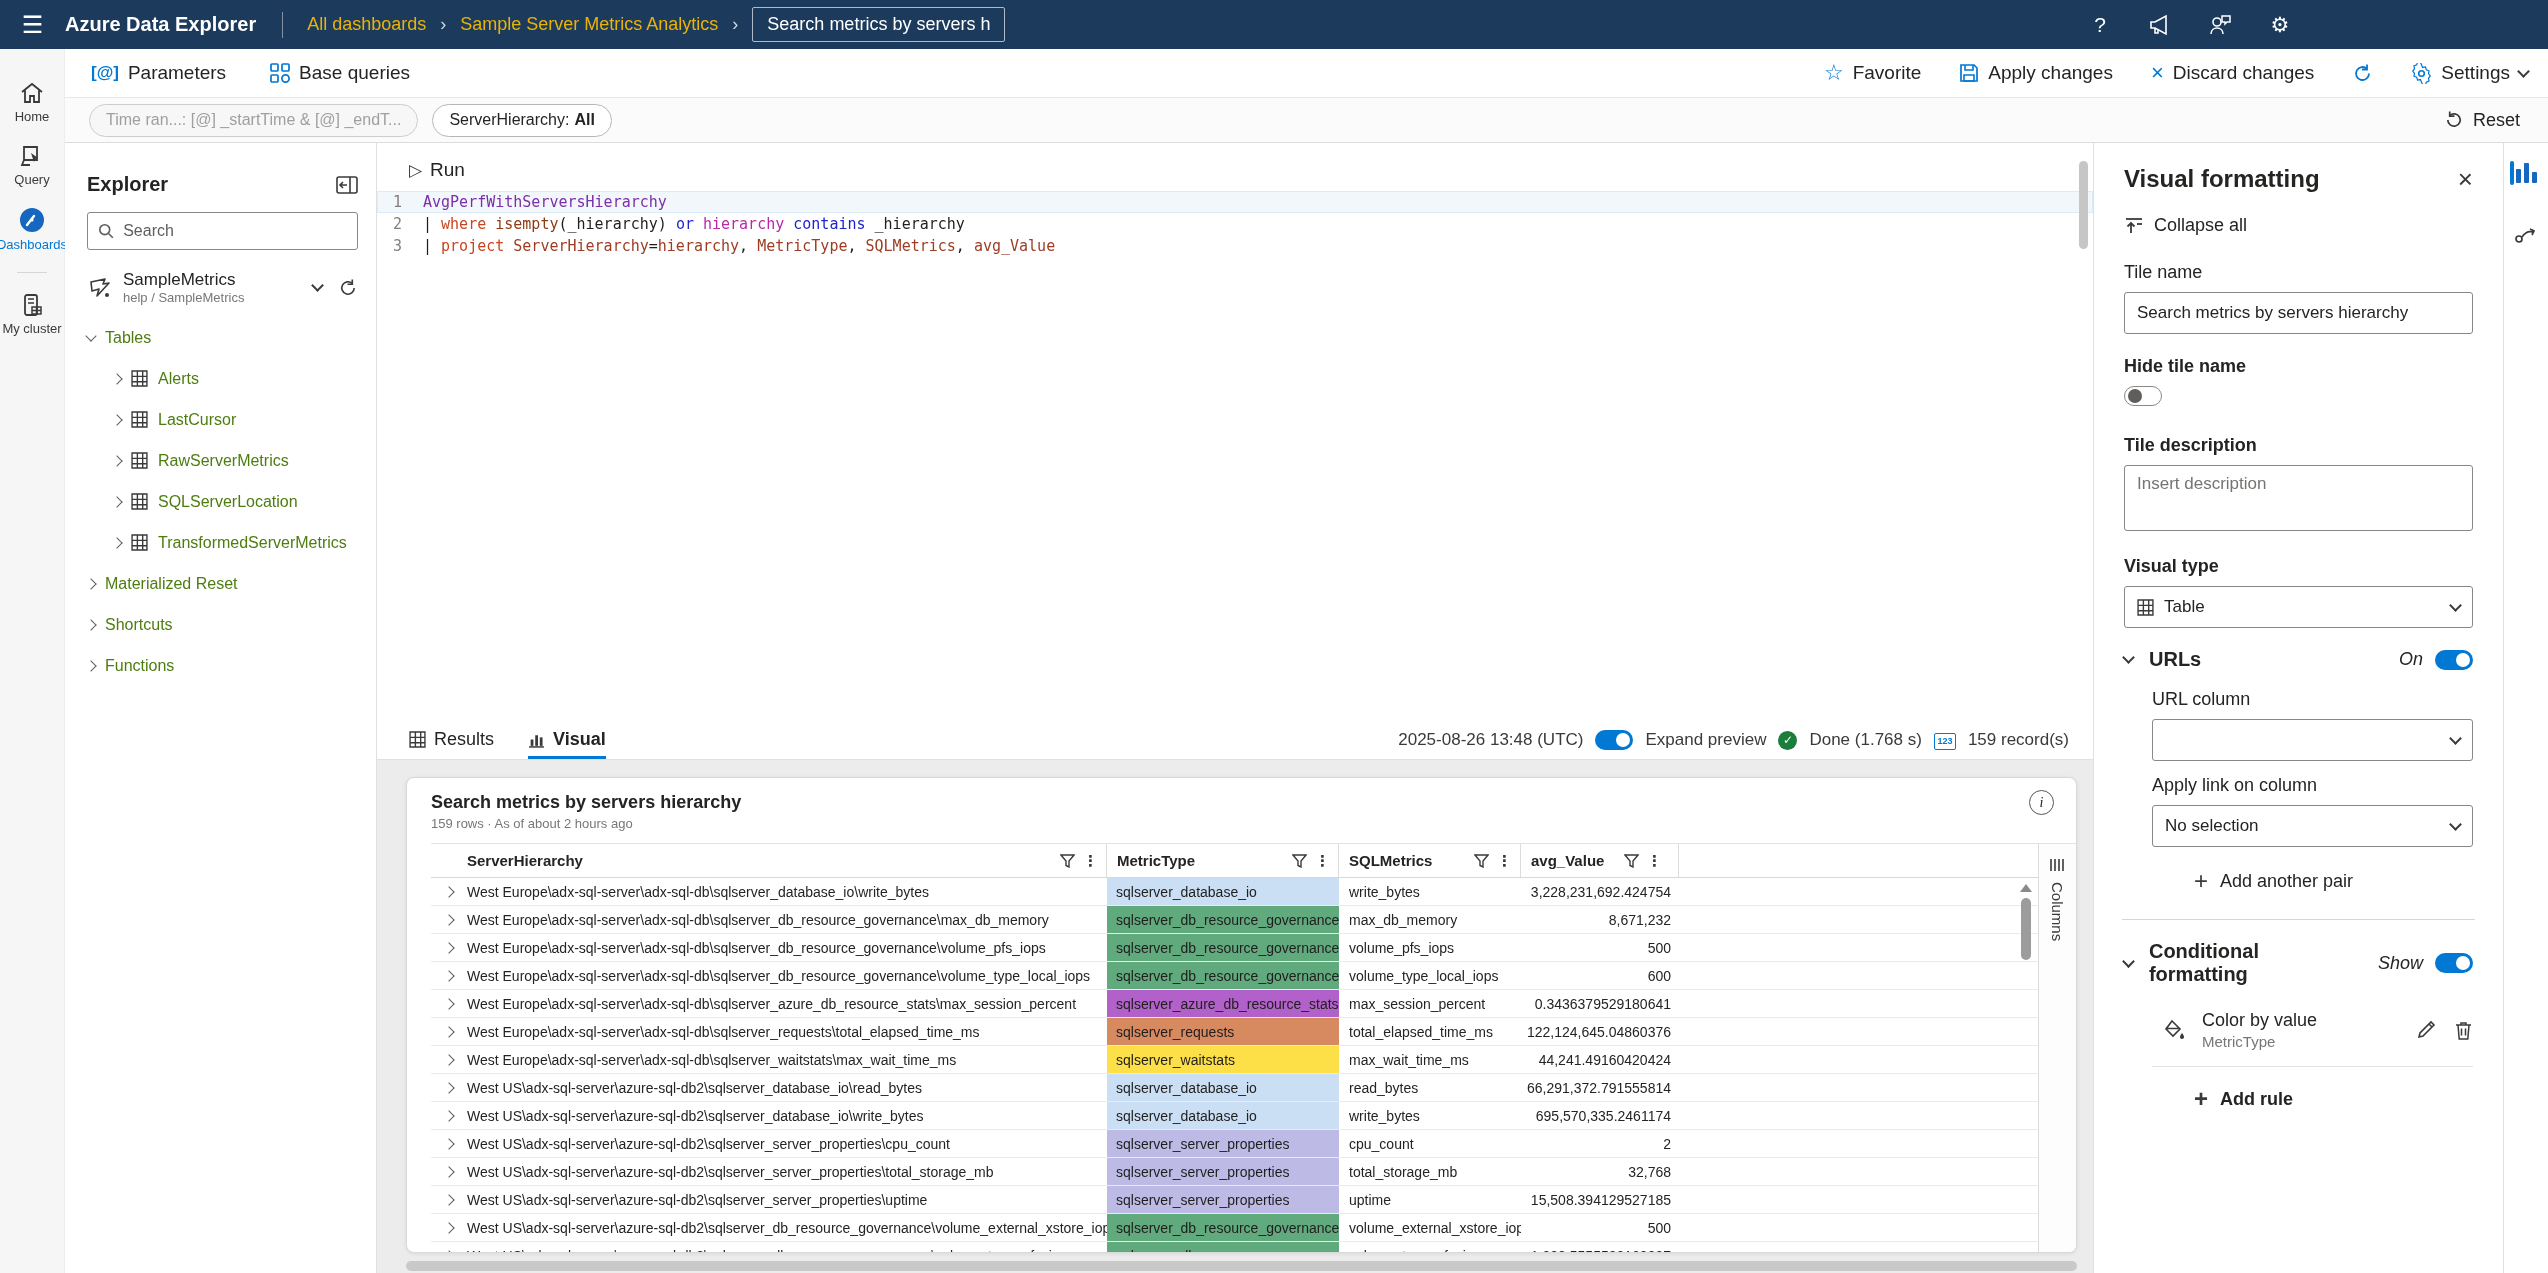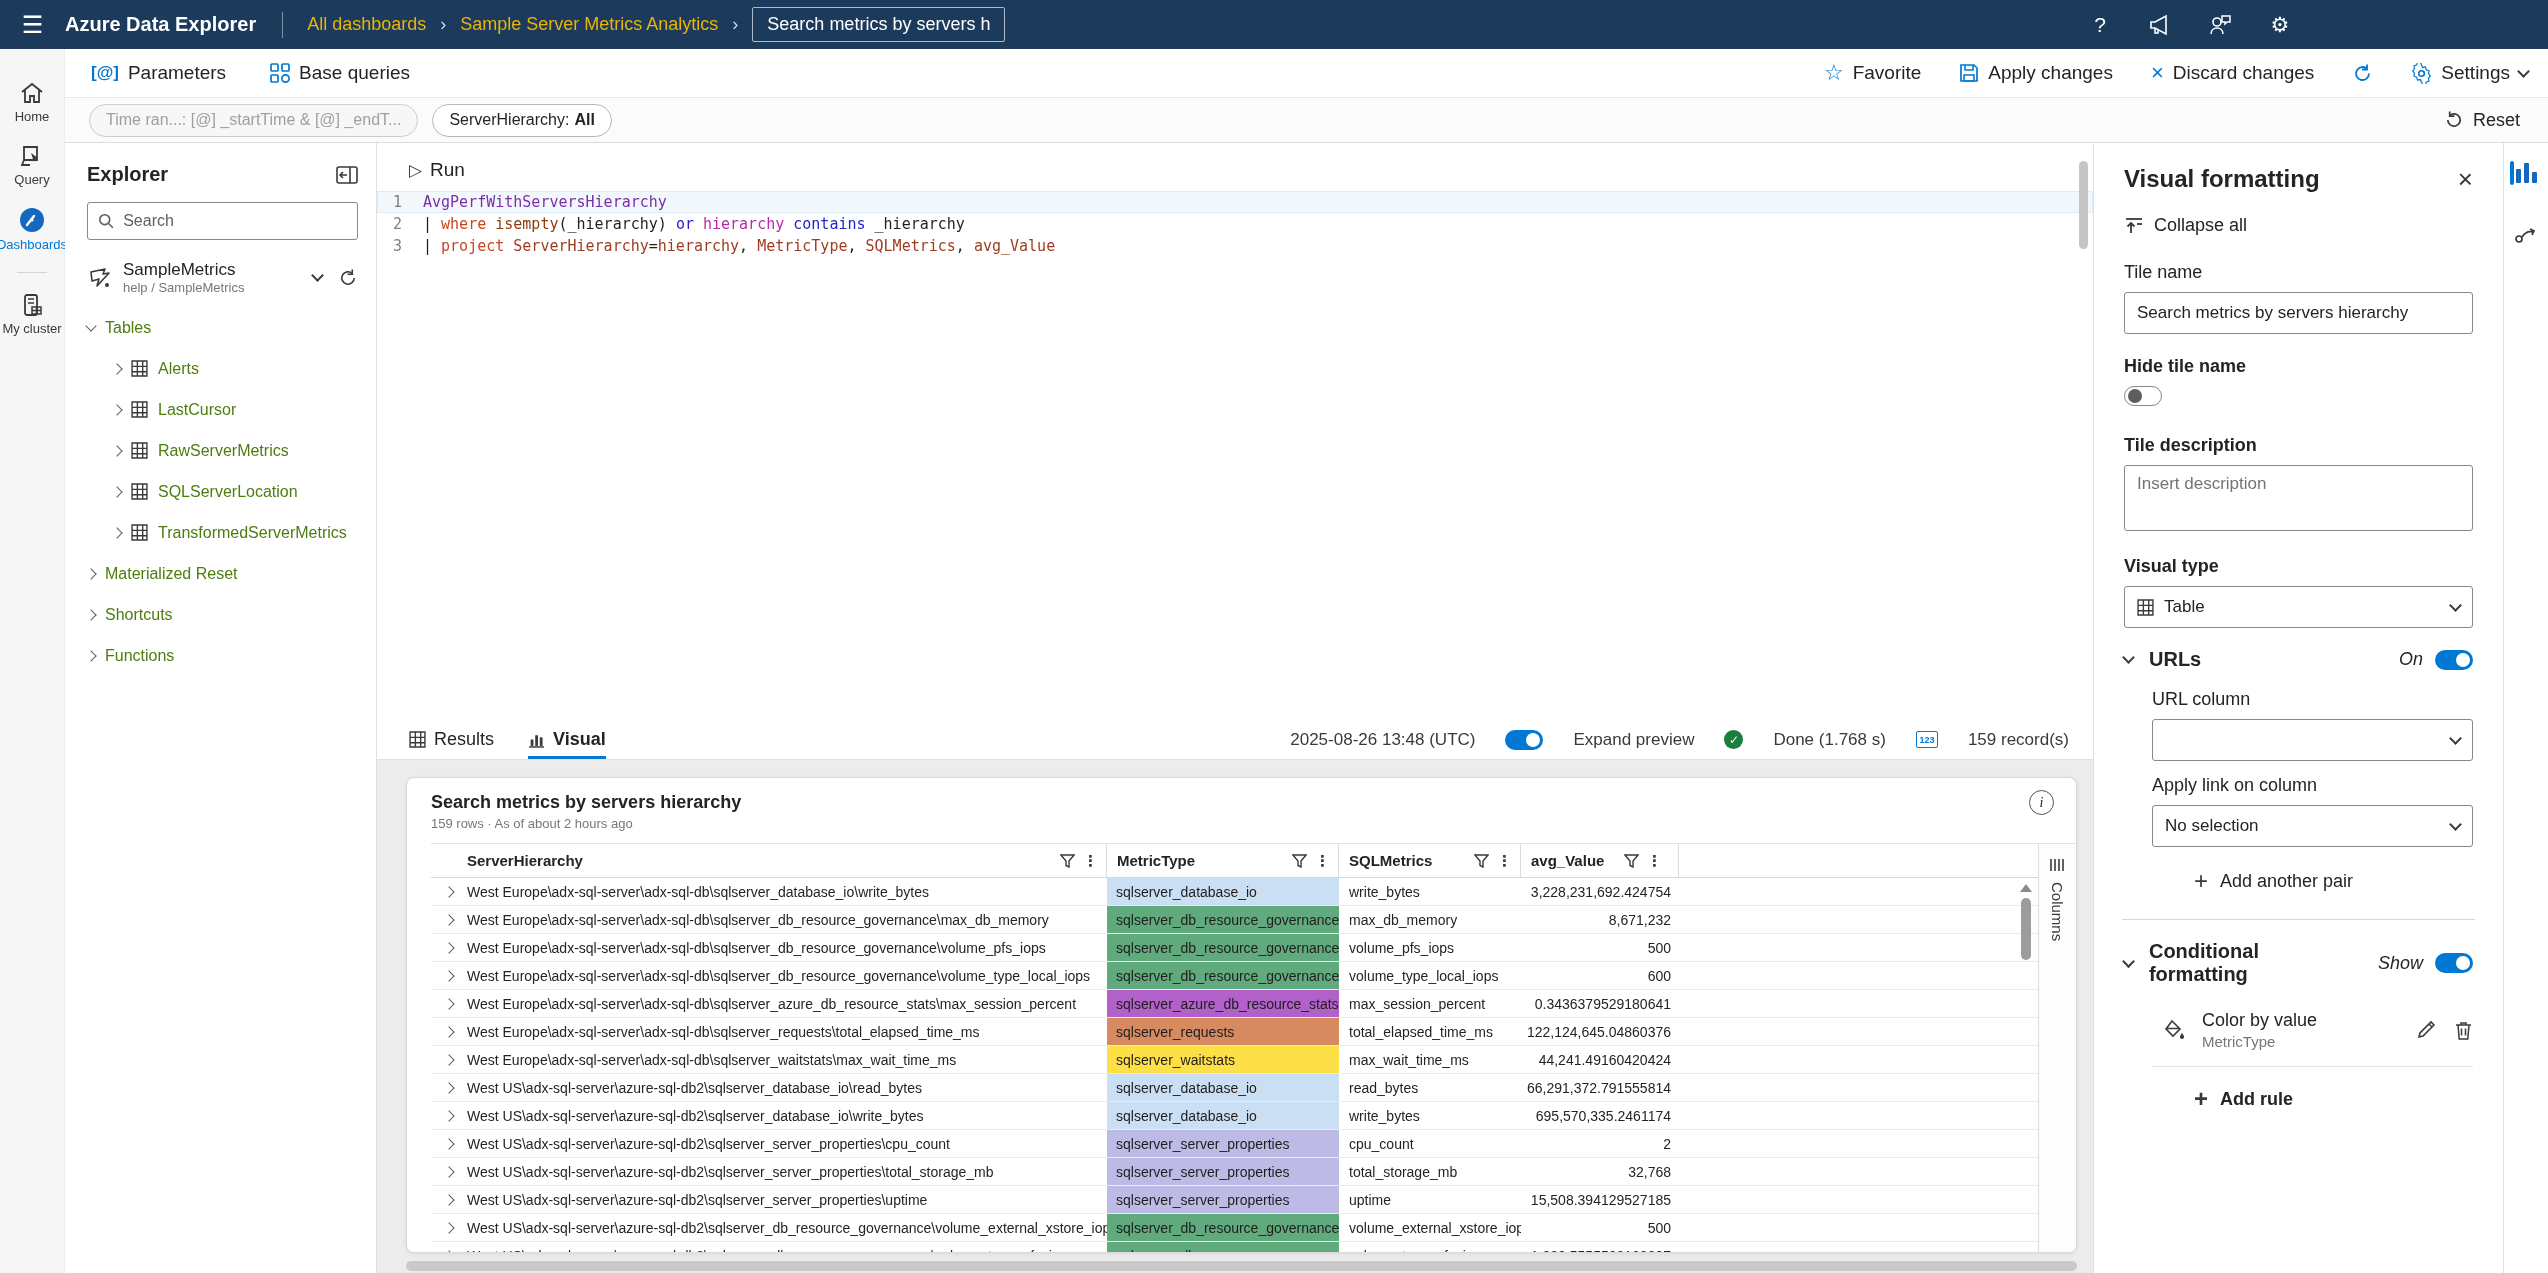--- a/index.html
+++ b/index.html
@@ -40,21 +40,21 @@
   .filter-bar{height:45px;background:#fbfbfb;border-bottom:1px solid #dcdcdc;display:flex;align-items:center;padding:0 28px 0 24px;gap:14px;}
   .pill{height:33px;border-radius:17px;border:1px solid #b9b7b5;background:#fff;display:flex;align-items:center;padding:0 16px;font-size:16px;white-space:nowrap;cursor:pointer;}
   .pill.disabled{color:#a19f9d;border-color:#cfcdcb;background:#f7f7f7;}
   .pill b{margin-left:5px;}
   .reset{margin-left:auto;display:flex;align-items:center;gap:9px;font-size:18px;cursor:pointer;}
 
   .content-row{flex:1;display:flex;min-height:0;}
 
   
   .explorer{width:312px;flex-shrink:0;border-right:1px solid #e0e0e0;background:#fff;padding:20px 18px 0 22px;overflow:hidden;}
-  .exp-head{display:flex;align-items:center;justify-content:space-between;margin-bottom:16px;}
+  .exp-head{display:flex;align-items:center;justify-content:space-between;margin-bottom:16px;margin-top:10px;}
   .exp-title{font-size:20px;font-weight:bold;}
   .collapse-ic{cursor:pointer;}
   .search-box{height:38px;border:1px solid #8a8886;border-radius:3px;display:flex;align-items:center;padding:0 10px;gap:9px;margin-bottom:16px;}
   .search-box input{border:none;outline:none;font-size:16px;width:100%;font-family:inherit;color:#252423;}
   .search-box input::placeholder{color:#605e5c;}
   .cluster-row{display:flex;align-items:center;gap:10px;padding:4px 0 12px 0;}
   .cluster-meta{flex:1;min-width:0;}
   .cluster-name{font-size:17px;color:#252423;}
   .cluster-path{font-size:13px;color:#797775;}
   .cluster-acts{display:flex;align-items:center;gap:16px;color:#3b3a39;}
@@ -73,21 +73,21 @@
   .code-line{display:flex;}
   .code-line.active{background:#f2f7fc;box-shadow:inset 0 0 0 1px #dcebf8;}
   .code-line .ln{width:46px;text-align:left;padding-left:16px;color:#847f7b;flex-shrink:0;}
   .code-line .code{white-space:pre;}
   .ed-scroll{position:absolute;right:5px;top:18px;width:9px;height:88px;border-radius:5px;background:#c6c6c6;}
 
   .tabs-row{height:40px;border-bottom:1px solid #e0e0e0;display:flex;align-items:center;padding:0 24px 0 32px;gap:34px;flex-shrink:0;}
   .tab{display:flex;align-items:center;gap:8px;font-size:18px;height:100%;position:relative;cursor:pointer;color:#252423;}
   .tab.active{font-weight:bold;}
   .tab.active::after{content:"";position:absolute;left:0;right:0;bottom:0;height:3px;background:#0078d4;}
-  .tabs-right{margin-left:auto;display:flex;align-items:center;gap:30px;font-size:17px;color:#3b3a39;}
+  .tabs-right{margin-left:auto;display:flex;align-items:flex-end;gap:12px;font-size:17px;color:#3b3a39;}
   .toggle{width:38px;height:20px;border-radius:10px;position:relative;flex-shrink:0;cursor:pointer;}
   .toggle.on{background:#0078d4;}
   .toggle.on::after{content:"";position:absolute;right:3px;top:3px;width:14px;height:14px;border-radius:50%;background:#fff;}
   .toggle.off{background:#fff;border:1px solid #8a8886;}
   .toggle.off::after{content:"";position:absolute;left:3px;top:2px;width:14px;height:14px;border-radius:50%;background:#605e5c;}
   .done-check{width:19px;height:19px;border-radius:50%;background:#1a7e3c;color:#fff;font-size:12px;display:flex;align-items:center;justify-content:center;}
   .rec-ic{width:22px;height:17px;border:1.5px solid #0078d4;border-radius:2px;color:#0078d4;font-size:9px;display:flex;align-items:center;justify-content:center;font-weight:bold;}
 
   .preview{flex:1;background:#ececec;padding:17px 0 0 29px;min-height:0;}
   .tile{width:1671px;height:476px;background:#fff;border:1px solid #d9d9d9;border-radius:8px;box-shadow:0 1px 4px rgba(0,0,0,.08);position:relative;overflow:hidden;padding:14px 0 0 24px;}

